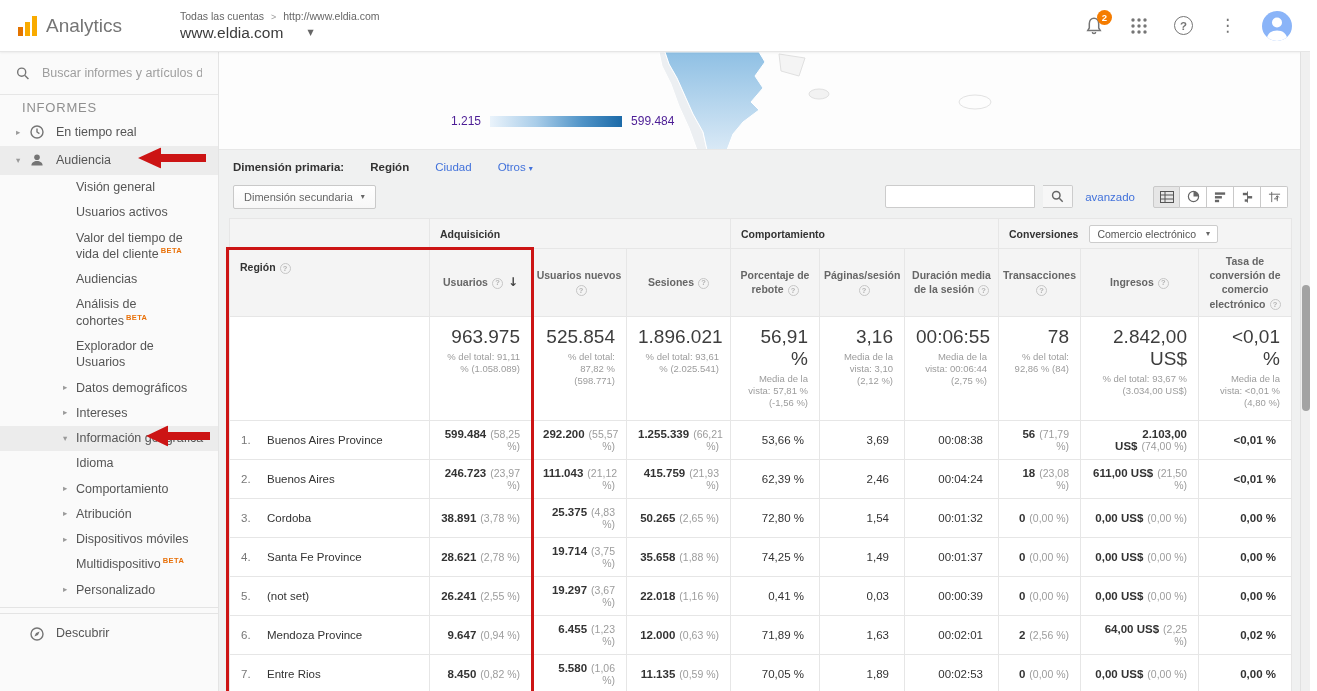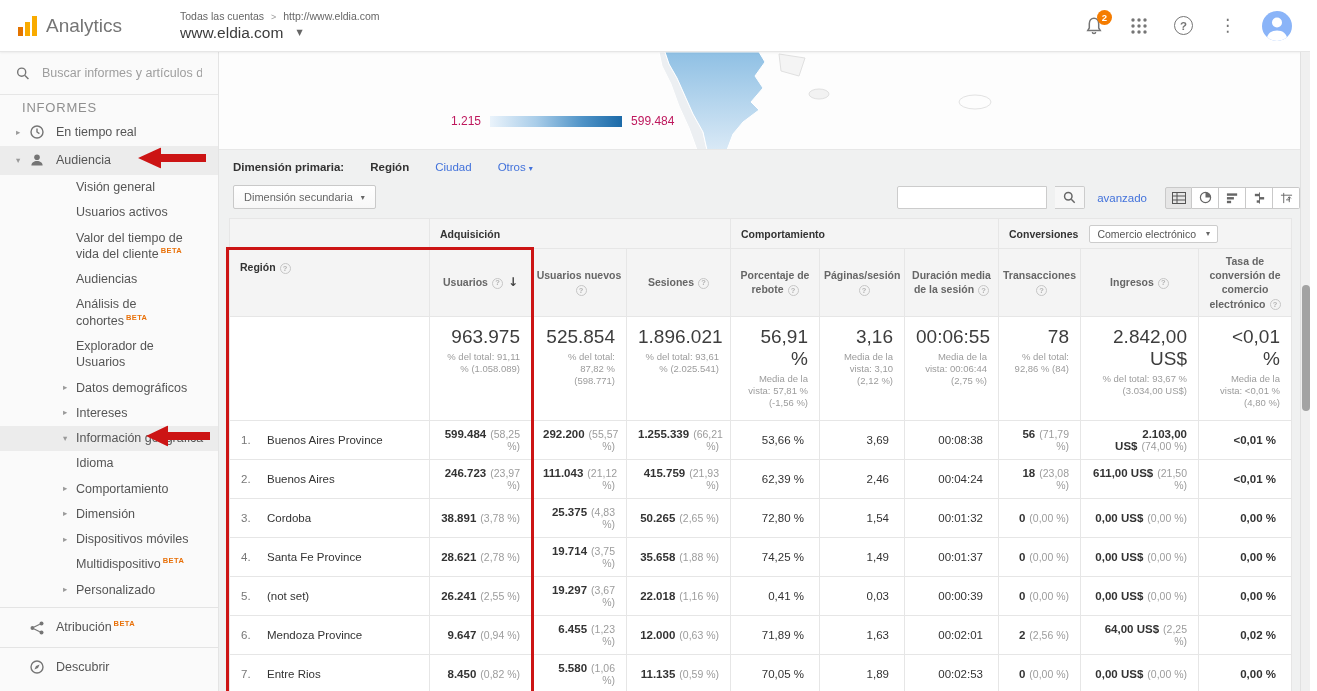--- a/index.html
+++ b/index.html
@@ -12,21 +12,21 @@
     border-bottom:1px solid #e6e6e6;box-shadow:0 1px 2px rgba(0,0,0,.06);position:relative;z-index:20;}
   .logo{display:flex;align-items:flex-end;gap:2px;height:21px;margin-right:9px;}
   .logo i{display:block;width:5px;background:#f9ab00;}
   .logo .b1{height:9px;background:#e37400;}
   .logo .b2{height:14px;}
   .logo .b3{height:20px;}
   .brand{font-size:19px;color:#757575;margin-right:58px;}
   .account{display:flex;flex-direction:column;justify-content:center;gap:2px;text-align:right;}
   .breadcrumb{font-size:10.5px;color:#666;}
   .breadcrumb .sep{margin:0 4px;color:#999;font-size:9px;}
-  .property{font-size:15.5px;color:#3c3c3c;display:flex;align-items:center;gap:13px;cursor:pointer;}
+  .property{font-size:15.5px;color:#3c3c3c;display:flex;align-items:center;gap:24px;cursor:pointer;}
   .caret-sm{font-size:8px;color:#666;font-family:"DejaVu Sans",sans-serif;}
   .topbar-right{margin-left:auto;display:flex;align-items:center;gap:26px;}
   .icon-btn{position:relative;display:flex;align-items:center;justify-content:center;cursor:pointer;}
   .badge{position:absolute;top:-6px;right:-8px;min-width:15px;height:15px;border-radius:8px;
     background:#f57c00;color:#fff;font-size:9.5px;display:flex;align-items:center;justify-content:center;
     padding:0 3px;font-weight:bold;}
   .help-circle{width:19px;height:19px;border:1.6px solid #757575;border-radius:50%;color:#757575;
     font-size:11.5px;font-weight:bold;display:flex;align-items:center;justify-content:center;}
   .kebab{font-size:17px;color:#757575;font-family:"DejaVu Sans",sans-serif;line-height:1;}
   .avatar{width:30px;height:30px;border-radius:50%;background:#8ab4f8;overflow:hidden;display:flex;align-items:flex-end;justify-content:center;}
@@ -53,30 +53,30 @@
   .level2.expandable{padding-left:36px;}
   .level2 .nav-label{max-width:132px;}
   .beta{color:#e8710a;font-size:7.5px;font-weight:bold;letter-spacing:.4px;vertical-align:super;margin-left:2px;}
   .selected-item{background:#e8f0fe;color:#4285f4;}
   .section-active{background:#ececec;}
   .sidebar .divider{border-top:1px solid #e4e4e4;margin:5px 0;}
   .nav-arrow{position:absolute;top:50%;transform:translateY(-50%);z-index:60;pointer-events:none;}
 
   
   .map-area{height:98px;background:#fdfdfd;border-bottom:1px solid #e7e7e7;position:relative;overflow:hidden;}
-  .map-legend{position:absolute;left:232px;top:62px;display:flex;align-items:center;gap:9px;font-size:12px;color:#be185d;}
+  .map-legend{position:absolute;left:232px;top:62px;display:flex;align-items:center;gap:9px;font-size:12px;color:#4c1d95;}
   .legend-bar{width:132px;height:11px;background:linear-gradient(90deg,#eaf3fb 0%,#a9cde9 35%,#4f93c7 70%,#1c6aa8 100%);}
 
   
   .dim-row{display:flex;align-items:center;gap:26px;padding:9px 0 6px 14px;font-size:11.5px;height:30px;}
   .dim-label{font-weight:bold;color:#333;}
   .dim-current{font-weight:bold;color:#333;cursor:pointer;}
   .dim-link{color:#4272db;cursor:pointer;}
   .dim-link .caret-sm{color:#4272db;margin-left:3px;}
-  .toolbar{display:flex;align-items:flex-end;padding:4px 10px 9px 14px;height:38px;}
+  .toolbar{display:flex;align-items:center;padding:4px 22px 9px 14px;height:38px;}
   .sec-dim-btn{display:inline-flex;align-items:center;gap:8px;background:linear-gradient(#fff,#f7f7f7);
     border:1px solid #c9c9c9;border-radius:2px;color:#666;font-size:11px;padding:5px 10px;cursor:pointer;
     font-family:inherit;}
   .toolbar-right{margin-left:auto;display:flex;align-items:center;gap:8px;}
   .table-search{width:150px;height:23px;border:1px solid #ccc;border-radius:2px 0 0 2px;background:#fff;
     padding:0 6px;font-size:12px;outline:none;font-family:inherit;}
   .search-btn{width:30px;height:23px;border:1px solid #ccc;border-left:0;background:#f7f7f7;cursor:pointer;
     display:flex;align-items:center;justify-content:center;border-radius:0 2px 2px 0;}
   .adv-link{color:#4272db;font-size:11.5px;margin:0 10px 0 4px;cursor:pointer;}
   .view-toggle{display:flex;}
@@ -259,48 +259,36 @@
       </div>
       <div class="nav-item level2" style="padding-left:62px;">
         <span class="nav-label">Idioma</span>
       </div>
       <div class="nav-item level2 expandable">
         <span class="caret">▸</span>
         <span class="nav-label">Comportamiento</span>
       </div>
       <div class="nav-item level2 expandable">
         <span class="caret">▸</span>
-        <span class="nav-label">Dimensión</span>
+        <span class="nav-label">Atribución</span>
       </div>
       <div class="nav-item level2 expandable">
         <span class="caret">▸</span>
         <span class="nav-label">Dispositivos móviles</span>
       </div>
       <div class="nav-item level2">
         <span class="nav-label"><span>Multidispositivo</span><span class="beta">BETA</span></span>
       </div>
       <div class="nav-item level2 expandable">
         <span class="caret">▸</span>
         <span class="nav-label">Personalizado</span>
       </div>
 
       <div class="divider"></div>
 
-      <div class="nav-item">
-        <span class="caret"></span>
-        <span class="nav-icon">
-          <svg width="16" height="16" viewBox="0 0 16 16">
-              <circle cx="3.5" cy="8" r="2" fill="#757575"></circle>
-              <circle cx="12.5" cy="3.5" r="2" fill="#757575"></circle>
-              <circle cx="12.5" cy="12.5" r="2" fill="#757575"></circle>
-              <path d="M5.2 7 L10.8 4.3 M5.2 9 L10.8 11.7" stroke="#757575" stroke-width="1.2"></path>
-            </svg>
-        </span>
-        <span class="nav-label"><span>Atribución</span><span class="beta">BETA</span></span>
-      </div>
 
       <div class="divider"></div>
 
       <div class="nav-item">
         <span class="caret"></span>
         <span class="nav-icon">
           <svg width="16" height="16" viewBox="0 0 16 16">
               <circle cx="8" cy="8" r="6" fill="none" stroke="#757575" stroke-width="1.4"></circle>
               <path d="M10.6 5.4 L9 9 L5.4 10.6 L7 7 Z" fill="#757575"></path>
             </svg>

